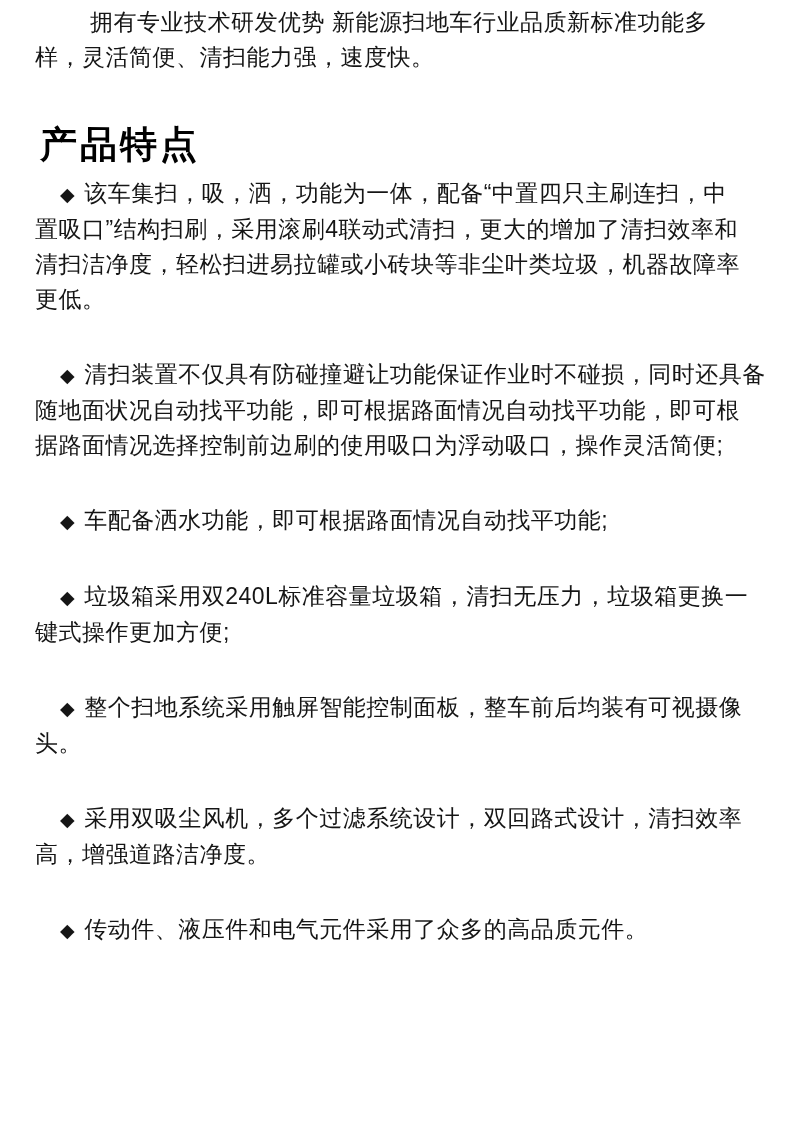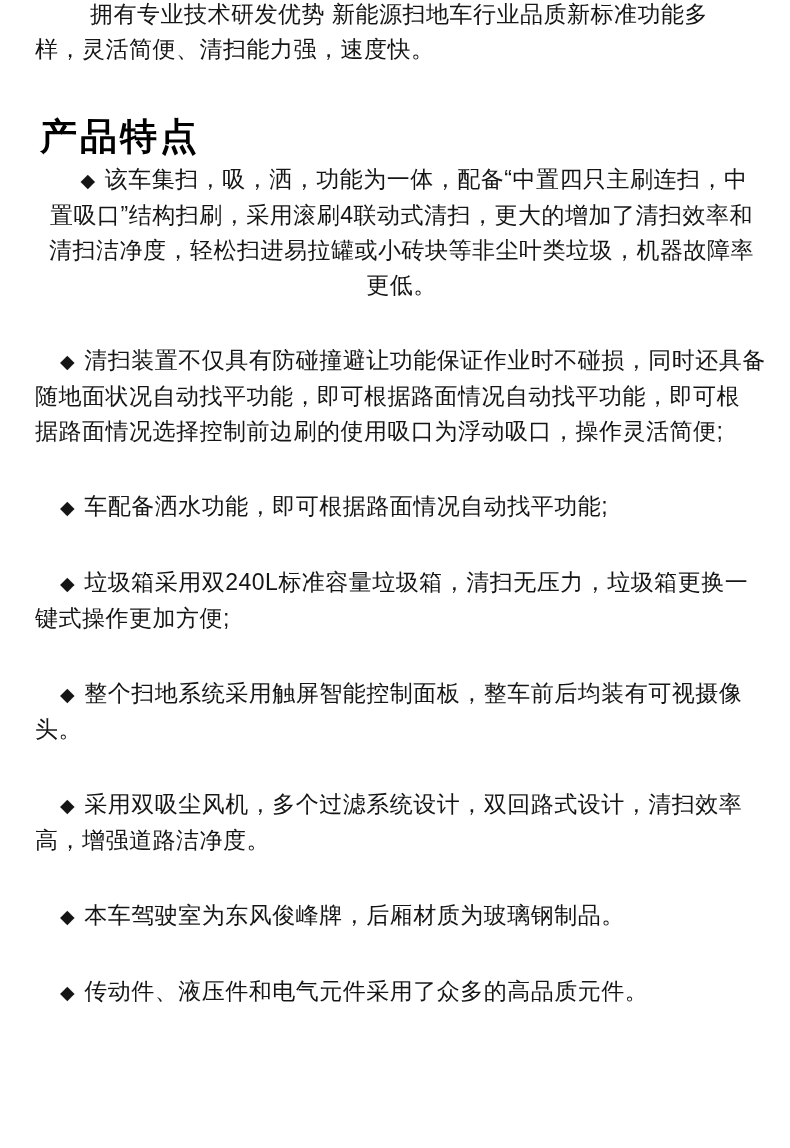--- a/index.html
+++ b/index.html
@@ -9,21 +9,21 @@
     height: 1148px;
     background: #ffffff;
     overflow: hidden;
     font-family: "Liberation Sans", "DejaVu Sans", sans-serif;
     color: #151515;
   }
   .doc {
     position: relative;
     width: 790px;
     height: 1148px;
-    padding: 8px 22px 0 35px;
+    padding: 16px 22px 0 35px;
     box-sizing: border-box;
     overflow: hidden;
     background: transparent;
   }
   .intro {
     margin: -11px 0 0 0;
     font-size: 23px;
     line-height: 35px;
     text-indent: 55px;
     white-space: pre-line;
@@ -38,21 +38,21 @@
     color: #000000;
   }
   .features { margin: 0; padding: 0; }
   .feature {
     margin: 0 0 40px 0;
     font-size: 23px;
     line-height: 35px;
     text-indent: 25px;
     letter-spacing: 0.5px;
   }
-  .features > .feature:first-child { margin-top: 2px; text-align: center; }
+  .features > .feature:first-child { margin-top: 8px; }
   .feature .bullet {
     font-size: 19px;
     margin-right: 9px;
   }
   .feature .ftext {
     white-space: pre-line;
   }
   .hl-artifact {
     position: absolute;
     left: 344px;
@@ -91,18 +91,17 @@
     <p class="feature"><span class="bullet">◆</span><span class="ftext">垃圾箱采用双240L标准容量垃圾箱，清扫无压力，垃圾箱更换一
 键式操作更加方便;</span></p>
 
     <p class="feature"><span class="bullet">◆</span><span class="ftext">整个扫地系统采用触屏智能控制面板，整车前后均装有可视摄像
 头。</span></p>
 
     <p class="feature"><span class="bullet">◆</span><span class="ftext">采用双吸尘风机，多个过滤系统设计，双回路式设计，清扫效率
 高，增强道路洁净度。</span></p>
 
 
-    <p class="feature"><span class="bullet">◆</span><span class="ftext">本车驾驶室为东风俊峰牌，后厢材质为玻璃钢制品。</span></p>
 
     <p class="feature"><span class="bullet">◆</span><span class="ftext">传动件、液压件和电气元件采用了众多的高品质元件。</span></p>
 
   </div>
 </div>
 
 </body></html>

